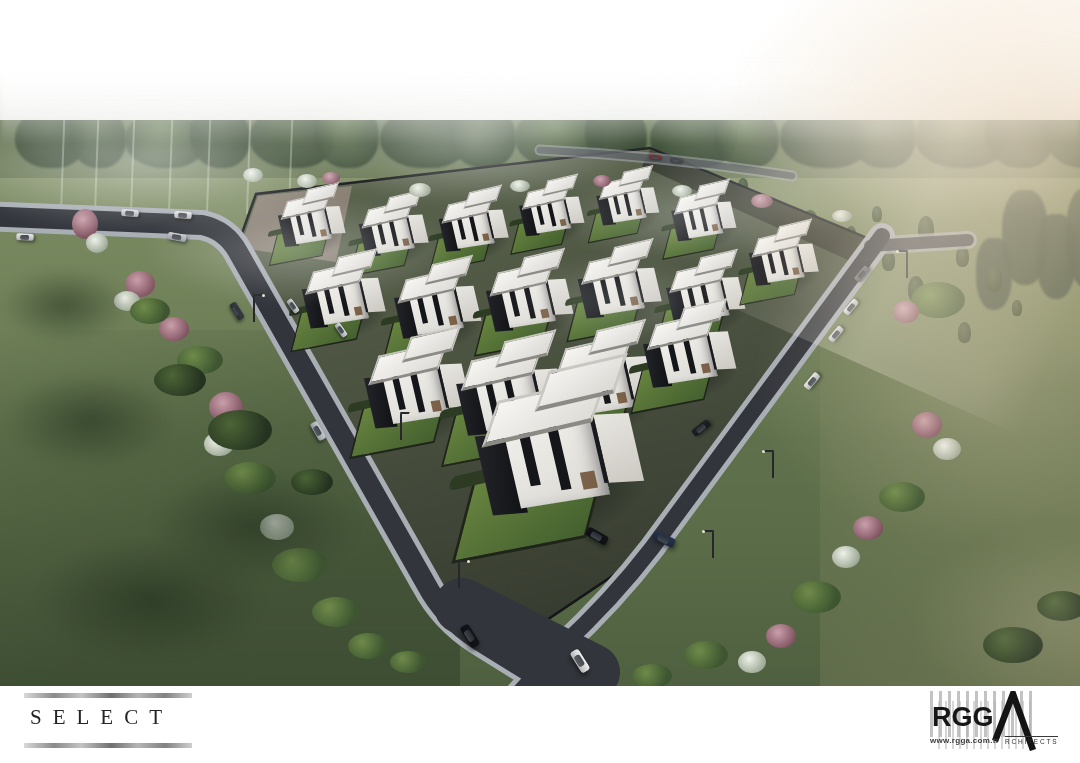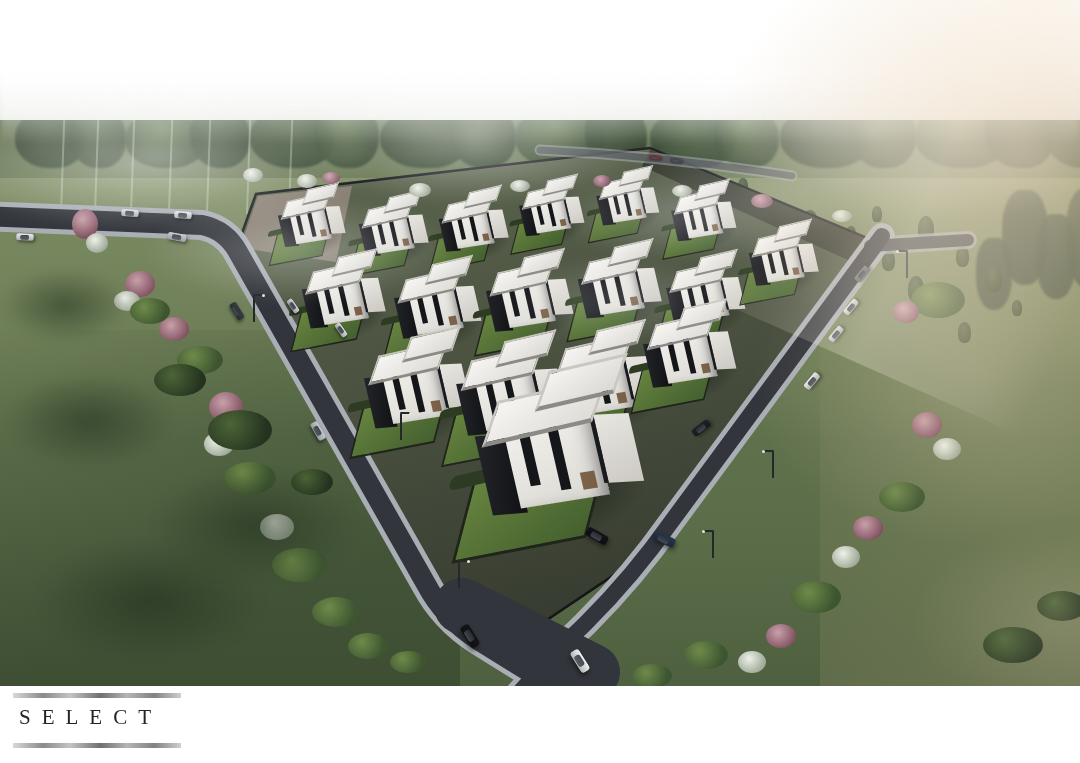--- a/index.html
+++ b/index.html
@@ -64,21 +64,21 @@
   
   .fog{position:absolute;border-radius:50%;filter:blur(6px);}
   .fog.cool{background:radial-gradient(ellipse at center,rgba(255,255,255,.9),rgba(255,255,255,0) 70%);}
   .fog.warm{background:radial-gradient(ellipse at center,rgba(231,210,183,.9),rgba(231,210,183,0) 70%);}
   .fogband{position:absolute;left:0;top:58px;width:100%;height:86px;filter:blur(3px);
        background:linear-gradient(180deg,rgba(255,255,255,.96) 0,rgba(255,255,255,.55) 55%,rgba(255,255,255,0) 100%);}
   .sunray{position:absolute;left:760px;top:-40px;width:360px;height:420px;transform:rotate(24deg);
        background:linear-gradient(90deg,rgba(255,246,232,0),rgba(255,246,232,.28),rgba(255,246,232,0));}
   
   #footer{position:absolute;left:0;top:686px;width:1080px;height:77px;background:#ffffff;}
-  .select-logo{position:absolute;left:13px;top:7px;width:168px;height:58px;}
+  .select-logo{position:absolute;left:24px;top:7px;width:168px;height:58px;}
   .select-bar{position:absolute;left:0;width:168px;height:5px;
       background:linear-gradient(90deg,#d9d9d9 0,#8a8a8a 18%,#c4c4c4 34%,#6f6f6f 52%,#b5b5b5 68%,#818181 84%,#cfcfcf 100%);}
   .select-bar.b2{top:50px;}
   .select-text{position:absolute;left:6px;top:12px;width:168px;
       font-family:"Liberation Serif",serif;font-size:21px;font-weight:400;color:#242424;
       letter-spacing:11px;white-space:nowrap;}
   .rgga-logo{position:absolute;right:22px;top:3px;width:132px;height:68px;}
   .rgga-bars{position:absolute;left:4px;top:2px;width:102px;height:46px;
       background:repeating-linear-gradient(90deg,rgba(145,145,145,.55) 0 3px,rgba(0,0,0,0) 3px 9px);}
   .rgga-bars.b2{left:12px;top:12px;width:96px;height:48px;
@@ -552,14 +552,24 @@
       </div>
     <div class="sunray"></div>
   </div>
 
   <div id="footer">
     <div class="select-logo">
       <div class="select-bar b1" style="top:0"></div>
       <div class="select-text">SELECT</div>
       <div class="select-bar b2"></div>
     </div>
+    <div class="rgga-logo">
+      <div class="rgga-bars"></div>
+      <div class="rgga-bars b2"></div>
+      <div class="rgga-name">RGG</div>
+      <svg class="rgga-a" width="46" height="60" viewBox="0 0 46 60">
+        <path d="M3 50 L21 3 L41 59" fill="none" stroke="#141414" stroke-width="6.5"></path>
+      </svg>
+      <div class="rgga-site">www.rgga.com.tr</div>
+      <div class="rgga-arch">RCHITECTS</div>
+    </div>
   </div>
 </div>
 
 </body></html>

